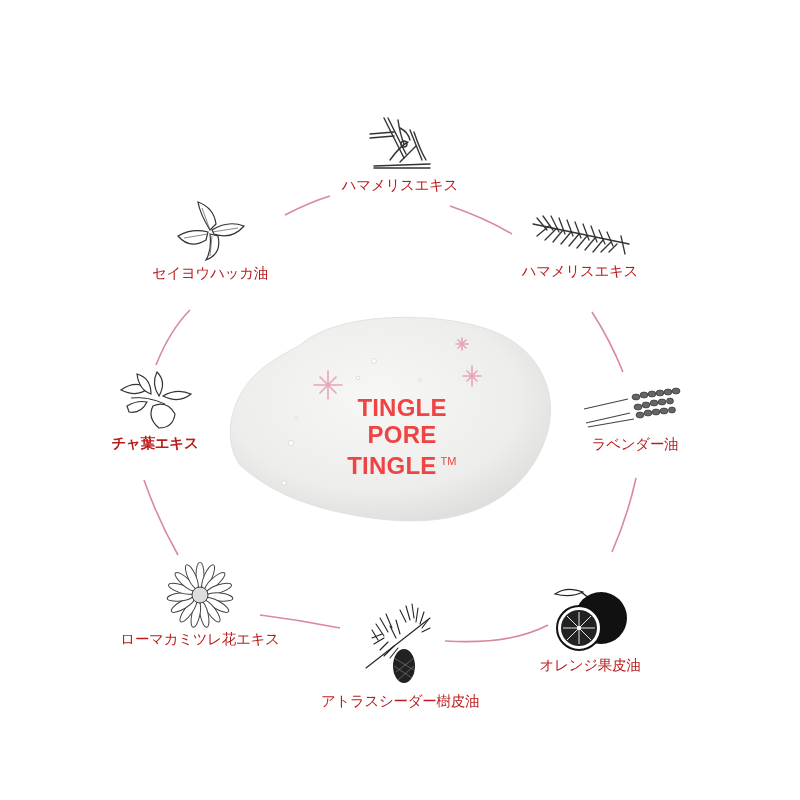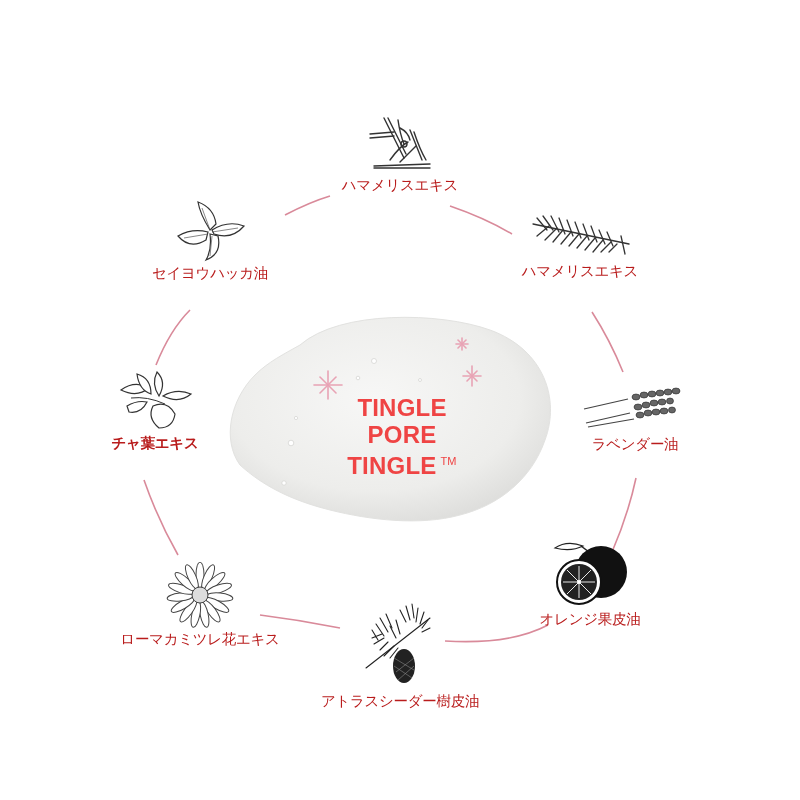--- a/index.html
+++ b/index.html
@@ -143,21 +143,21 @@
         <ellipse cx="60" cy="30" rx="4" ry="3"></ellipse>
           <ellipse cx="68" cy="28" rx="4" ry="3"></ellipse>
         <ellipse cx="76" cy="27" rx="4" ry="3"></ellipse>
           <ellipse cx="84" cy="26" rx="4" ry="3"></ellipse>
         <ellipse cx="92" cy="25" rx="3.5" ry="3"></ellipse>
       </g>
     </svg>
     <span class="label">ラベンダー油</span>
   </div>
 
-  <div class="item" style="left:510px; top:540px; width:160px;">
+  <div class="item" style="left:510px; top:586px; width:160px;">
     <svg class="icon" width="90" height="68" viewBox="0 0 90 68">
       <path d="M10 8 Q 22 0 38 6 Q 26 12 10 8 Z" fill="#fff" stroke="#222" stroke-width="1.2"></path>
       <line x1="36" y1="6" x2="44" y2="12" stroke="#222" stroke-width="1.5"></line>
       <circle cx="56" cy="32" r="26" fill="#111"></circle>
       <circle cx="34" cy="42" r="22" fill="#fff" stroke="#111" stroke-width="2"></circle>
       <circle cx="34" cy="42" r="18" fill="#222"></circle>
       <g stroke="#fff" stroke-width="0.9">
         <line x1="34" y1="26" x2="34" y2="58"></line>
           <line x1="18" y1="42" x2="50" y2="42"></line>
         <line x1="22" y1="30" x2="46" y2="54"></line>

